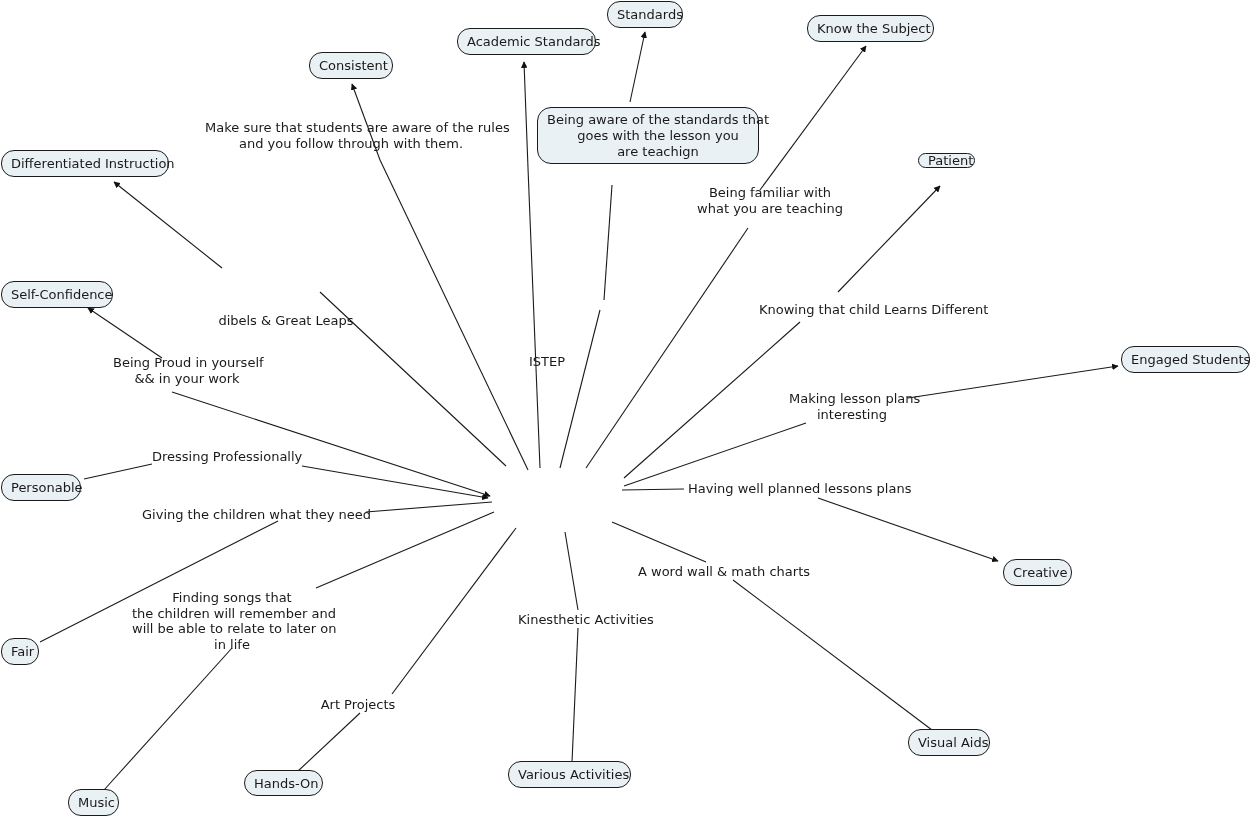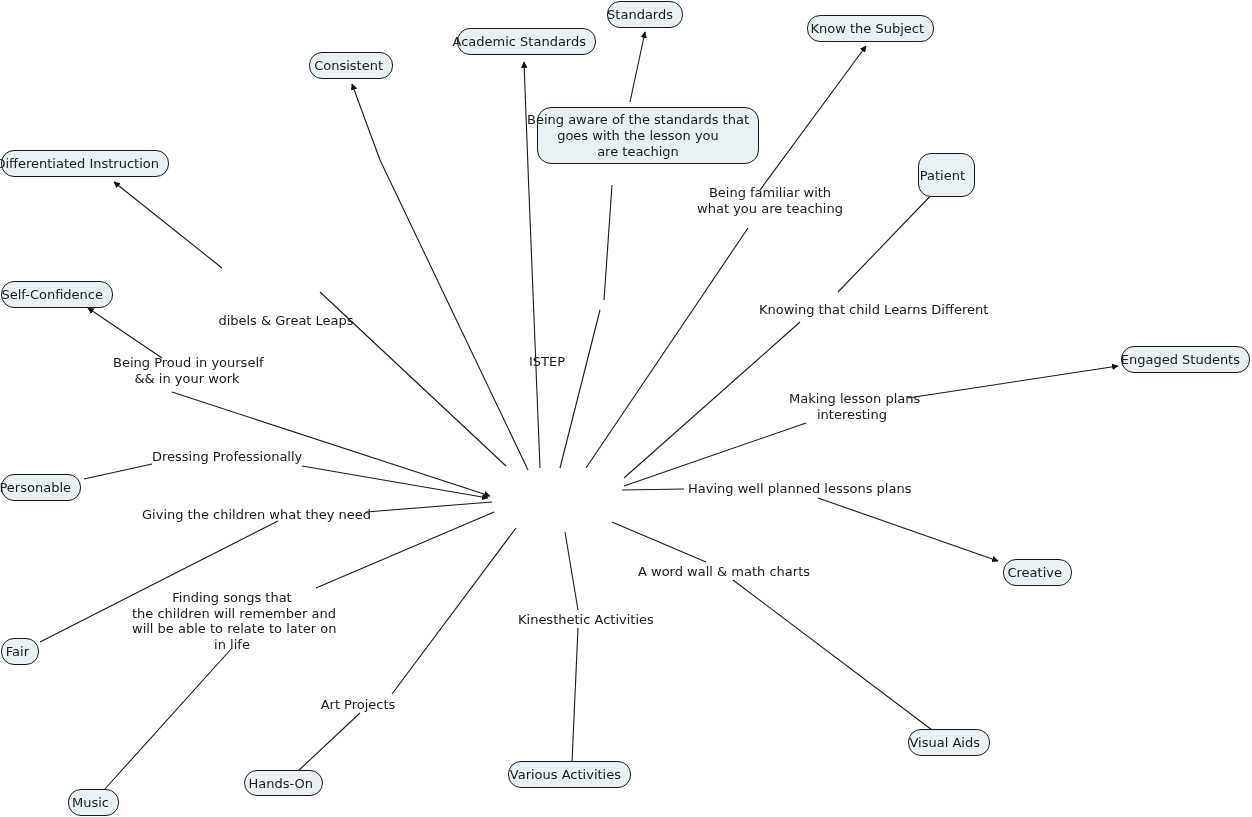--- a/index.html
+++ b/index.html
@@ -29,21 +29,21 @@
     position: absolute;
     box-sizing: border-box;
     background: #eaf1f4;
     border: 1px solid #1b1b1b;
     border-radius: 13px;
     color: #1a1a1a;
     font-size: 13px;
     line-height: 15px;
     display: flex;
     align-items: center;
-    justify-content: flex-end;
+    justify-content: flex-start;
     text-align: center;
     white-space: pre;
     padding: 0 9px;
   }
   .node.central {
     border-radius: 9px;
     font-size: 13.5px;
   }
   .node.multiline {
     border-radius: 14px;
@@ -135,21 +135,21 @@
   <div class="node" style="left:309px; top:52px; width:84px; height:27px;">
     <span>Consistent</span>
   </div>
 
   <div class="node multiline" style="left:537px; top:107px; width:222px; height:57px;">
     <span>Being aware of the standards that
 goes with the lesson you
 are teachign</span>
   </div>
 
-  <div class="node" style="left:918px; top:153px; width:57px; height:44px;">
+  <div class="node" style="left:918px; top:153px; width:57px; height:15px;">
     <span>Patient</span>
   </div>
 
   <div class="node" style="left:1px; top:150px; width:168px; height:27px;">
     <span>Differentiated Instruction</span>
   </div>
 
   <div class="node" style="left:1px; top:281px; width:112px; height:27px;">
     <span>Self-Confidence</span>
   </div>
@@ -180,20 +180,22 @@
   </div>
 
   <div class="node" style="left:508px; top:761px; width:123px; height:27px;">
     <span>Various Activities</span>
   </div>
 
   <div class="node" style="left:68px; top:789px; width:51px; height:27px;">
     <span>Music</span>
   </div>
 
+  <div class="edge-label" style="left:205px; top:120px; width:292px;">Make sure that students are aware of the rules
+and you follow through with them.</div>
 
   <div class="edge-label" style="left:690px; top:185px; width:160px;">Being familiar with
 what you are teaching</div>
 
   <div class="edge-label" style="left:210px; top:273px; width:152px;margin-top:40px;">dibels &amp; Great Leaps</div>
 
   <div class="edge-label" style="left:738px; top:302px; width:222px;margin-left:21px;">Knowing that child Learns Different</div>
 
   <div class="edge-label" style="left:523px; top:354px; width:48px;">ISTEP</div>
 

